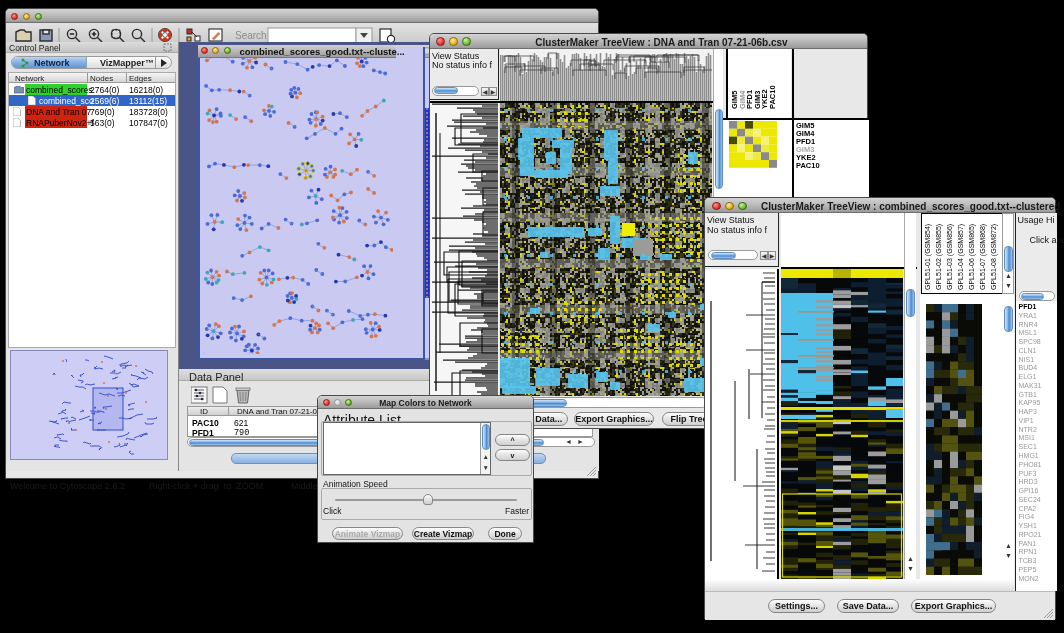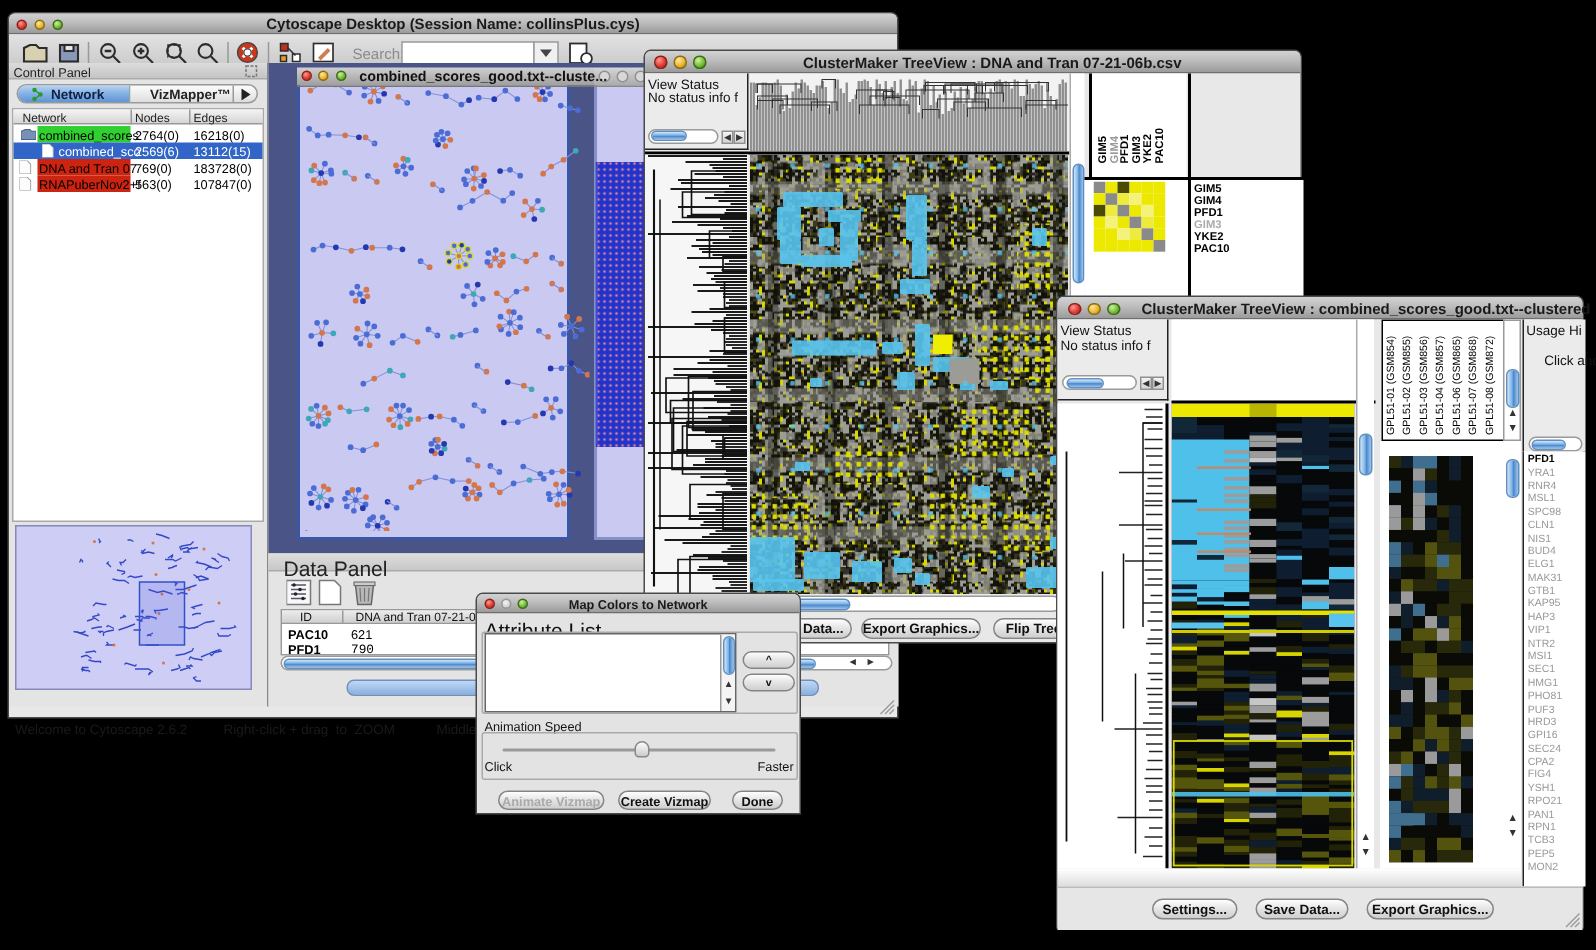--- a/index.html
+++ b/index.html
@@ -17,21 +17,20 @@
 </style></head>
 <body>
 
 <div class="win" style="left:5px;top:8px;width:594px;height:471px;z-index:10;">
   <div class="tbar" style="height:14px;"></div>
   <div class="lights">
     <span style="left:5px;top:3.5px;width:7px;height:7px;background:radial-gradient(circle at 35% 30%,#ff9890,#e03830 60%,#a01810);border:1px solid #8c2018;"></span>
     <span style="left:17px;top:3.5px;width:7px;height:7px;background:radial-gradient(circle at 35% 30%,#ffe8a0,#e8b428 60%,#b07808);border:1px solid #8c6c10;"></span>
     <span style="left:29px;top:3.5px;width:7px;height:7px;background:radial-gradient(circle at 35% 30%,#d0f0a0,#70bc34 60%,#3c7c10);border:1px solid #3c6c14;"></span>
   </div>
-  <div class="ttext" style="top:2px;font-size:10px;">Cytoscape Desktop (Session Name: collinsPlus.cys)</div>
 
   <div class="abs" style="left:0;top:14px;width:100%;height:26px;background:linear-gradient(#e2e2e2,#c6c6c6);border-bottom:1px solid #8a8a8a;">
     <svg width="592" height="26" style="position:absolute;left:0;top:0;">
       <g stroke="#2c2c2c" fill="none" stroke-width="1.4">
         <path d="M10 18 V9 l4 -2 h4 l2 2 h5 v9 z" fill="#d8d0b0"></path>
         <rect x="34" y="7" width="12" height="11" fill="#8898b8"></rect>
           <rect x="37" y="7" width="6" height="4" fill="#e8e8e8"></rect>
         <line x1="53" y1="5" x2="53" y2="21" stroke="#999" stroke-width="1"></line>
         <circle cx="66" cy="11" r="4.6"></circle>
           <line x1="69.5" y1="14.5" x2="74" y2="19"></line>
@@ -247,21 +246,21 @@
             <pattern id="pdots" width="4" height="4" patternUnits="userSpaceOnUse">
               <rect width="4" height="4" fill="#2233cc"></rect>
               <circle cx="2" cy="2" r="0.9" fill="#dd8899"></circle>
             </pattern>
           </defs>
         <rect x="0" y="49" width="33" height="190" fill="url(#pdots)"></rect>
         <rect x="0" y="51" width="1.5" height="186" fill="#4a58d8" opacity="0.7"></rect>
       </svg>
     </div>
 
-    <div class="abs" style="left:19px;top:5px;width:182px;height:313px;background:#c9c9f1;border:2.5px solid #3a57a5;border-top:none;">
+    <div class="abs" style="left:19px;top:5px;width:227px;height:313px;background:#c9c9f1;border:2.5px solid #3a57a5;border-top:none;">
       <div class="abs" style="left:-2.5px;top:-2.5px;width:198px;height:13px;background:linear-gradient(#d0d0d0,#9e9e9e);border-bottom:1px solid #777;">
         <span style="position:absolute;left:3px;top:2.5px;width:7px;height:7px;border-radius:50%;background:radial-gradient(circle at 35% 30%,#ff9890,#e03830 60%,#a01810);border:0.5px solid #8c2018;"></span>
         <span style="position:absolute;left:14.5px;top:2.5px;width:7px;height:7px;border-radius:50%;background:radial-gradient(circle at 35% 30%,#ffe8a0,#e8b428 60%,#b07808);border:0.5px solid #8c6c10;"></span>
         <span style="position:absolute;left:26px;top:2.5px;width:7px;height:7px;border-radius:50%;background:radial-gradient(circle at 35% 30%,#d0f0a0,#70bc34 60%,#3c7c10);border:0.5px solid #3c6c14;"></span>
         <span style="position:absolute;left:42px;top:1.5px;font-size:9.5px;font-weight:bold;color:#111;white-space:nowrap;">combined_scores_good.txt--cluste...</span>
       </div>
       <svg width="193" height="296" style="position:absolute;left:0;top:11px;">
           <line x1="6.9" y1="2.4" x2="14.7" y2="-2.2" stroke="#8090d8" stroke-width="0.7"></line>
           <line x1="14.7" y1="-2.2" x2="23.8" y2="-1.7" stroke="#8090d8" stroke-width="0.7"></line>
           <line x1="23.8" y1="-1.7" x2="32.7" y2="3.7" stroke="#8090d8" stroke-width="0.7"></line>
@@ -853,21 +852,21 @@
           <circle cx="46.7" cy="288.3" r="1.9" fill="#4a6cd4"></circle>
           <circle cx="48.8" cy="286.7" r="1.9" fill="#4a6cd4"></circle>
           <circle cx="55.1" cy="286.9" r="1.9" fill="#4a6cd4"></circle>
           <circle cx="58.0" cy="290.5" r="1.9" fill="#4a6cd4"></circle>
         </svg>
     </div>
   </div>
 
   <div class="abs" style="left:173px;top:360px;width:420px;height:102px;background:#e4e4e4;">
     <div class="abs" style="left:0;top:0;width:100%;height:12px;background:linear-gradient(#dedede,#c8c8c8);border-bottom:1px solid #aaa;">
-      <span style="position:absolute;left:10px;top:2px;font-size:14px;color:#222;text-align:right;">Data Panel</span>
+      <span style="position:absolute;left:10px;top:2px;font-size:11px;color:#222;text-align:right;">Data Panel</span>
     </div>
     <svg width="70" height="22" style="position:absolute;left:12px;top:16px;">
       <rect x="0" y="2" width="16" height="16" fill="#f8f8f8" stroke="#777"></rect>
         <g stroke="#556" stroke-width="1">
           <line x1="3" y1="5" x2="13" y2="5"></line>
           <line x1="3" y1="8" x2="13" y2="8"></line>
           <line x1="3" y1="11" x2="13" y2="11"></line>
           <line x1="3" y1="14" x2="13" y2="14"></line>
         </g>
         <g fill="#223">

